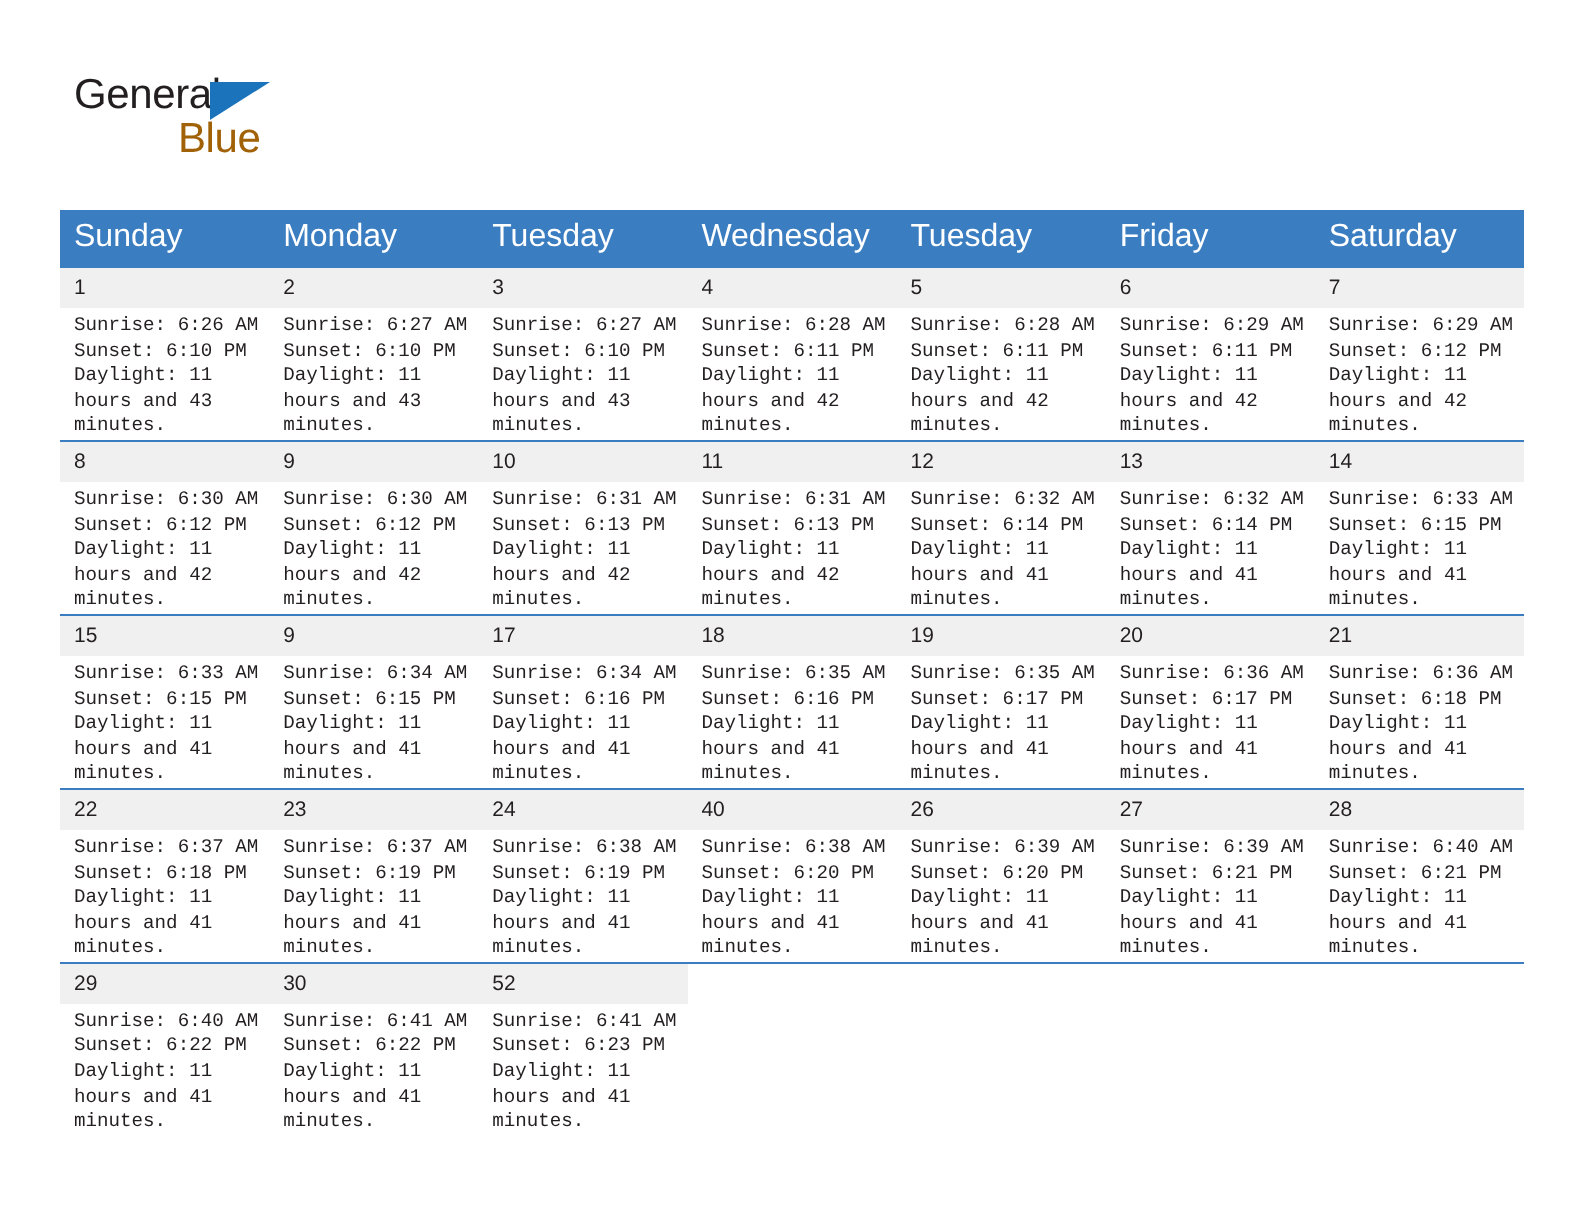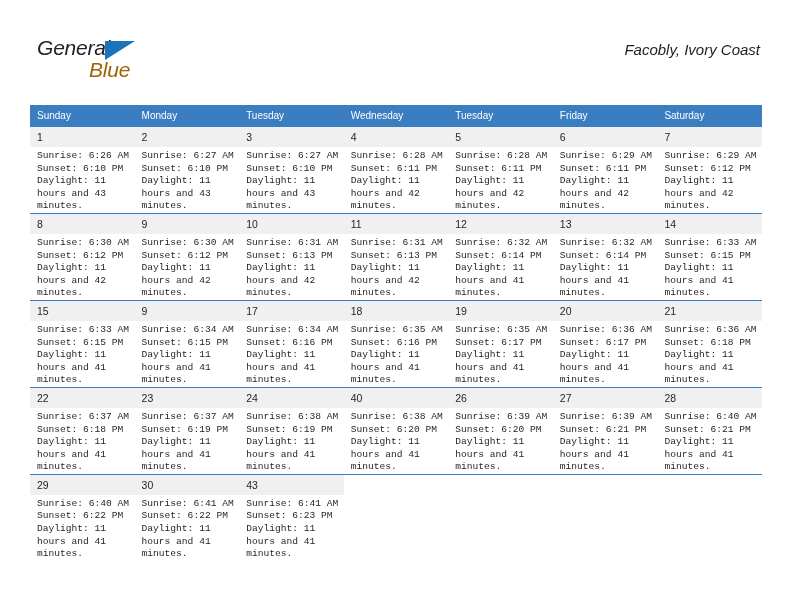--- a/index.html
+++ b/index.html
@@ -21,21 +21,20 @@
     box-sizing: border-box;
   }
 
   
   .header {
     position: absolute;
     left: 0;
     top: 0;
     width: 792px;
     height: 100px;
-    font-style: italic;
   }
   .logo {
     position: absolute;
     left: 37px;
     top: 36px;
     width: 160px;
     height: 52px;
   }
   .logo-general {
     position: absolute;
@@ -92,21 +91,21 @@
     position: absolute;
     left: 30px;
     top: 105px;
     width: 732px;
     border-collapse: collapse;
     table-layout: fixed;
   }
   .calendar th {
     background: #3a7dc1;
     color: #ffffff;
-    font-size: 10px;
+    font-size: 16px;
     font-weight: normal;
     text-align: left;
     padding: 5px 0 5px 7px;
     border: none;
     height: 11px;
   }
   .calendar td {
     vertical-align: top;
     padding: 0;
     border: none;
@@ -144,21 +143,20 @@
 
   <div class="header">
 
     <div class="logo">
       <span class="logo-general">General</span>
       <span class="logo-triangle"></span>
       <span class="logo-blue">Blue</span>
     </div>
 
     <div class="title-block">
-      <div class="subtitle">Facobly, Ivory Coast</div>
     </div>
 
   </div>
 
   <table class="calendar">
     <thead>
       <tr>
         <th>Sunday</th>
         <th>Monday</th>
         <th>Tuesday</th>
@@ -292,21 +290,21 @@
         <tr class="week-row">
           <td>
             <div class="daynum">29</div>
             <div class="details"><div>Sunrise: 6:40 AM</div><div>Sunset: 6:22 PM</div><div>Daylight: 11 hours and 41 minutes.</div></div>
           </td>
           <td>
             <div class="daynum">30</div>
             <div class="details"><div>Sunrise: 6:41 AM</div><div>Sunset: 6:22 PM</div><div>Daylight: 11 hours and 41 minutes.</div></div>
           </td>
           <td>
-            <div class="daynum">43</div>
+            <div class="daynum">52</div>
             <div class="details"><div>Sunrise: 6:41 AM</div><div>Sunset: 6:23 PM</div><div>Daylight: 11 hours and 41 minutes.</div></div>
           </td>
           <td>
             <div class="daynum empty"></div>
           </td>
           <td>
             <div class="daynum empty"></div>
           </td>
           <td>
             <div class="daynum empty"></div>

